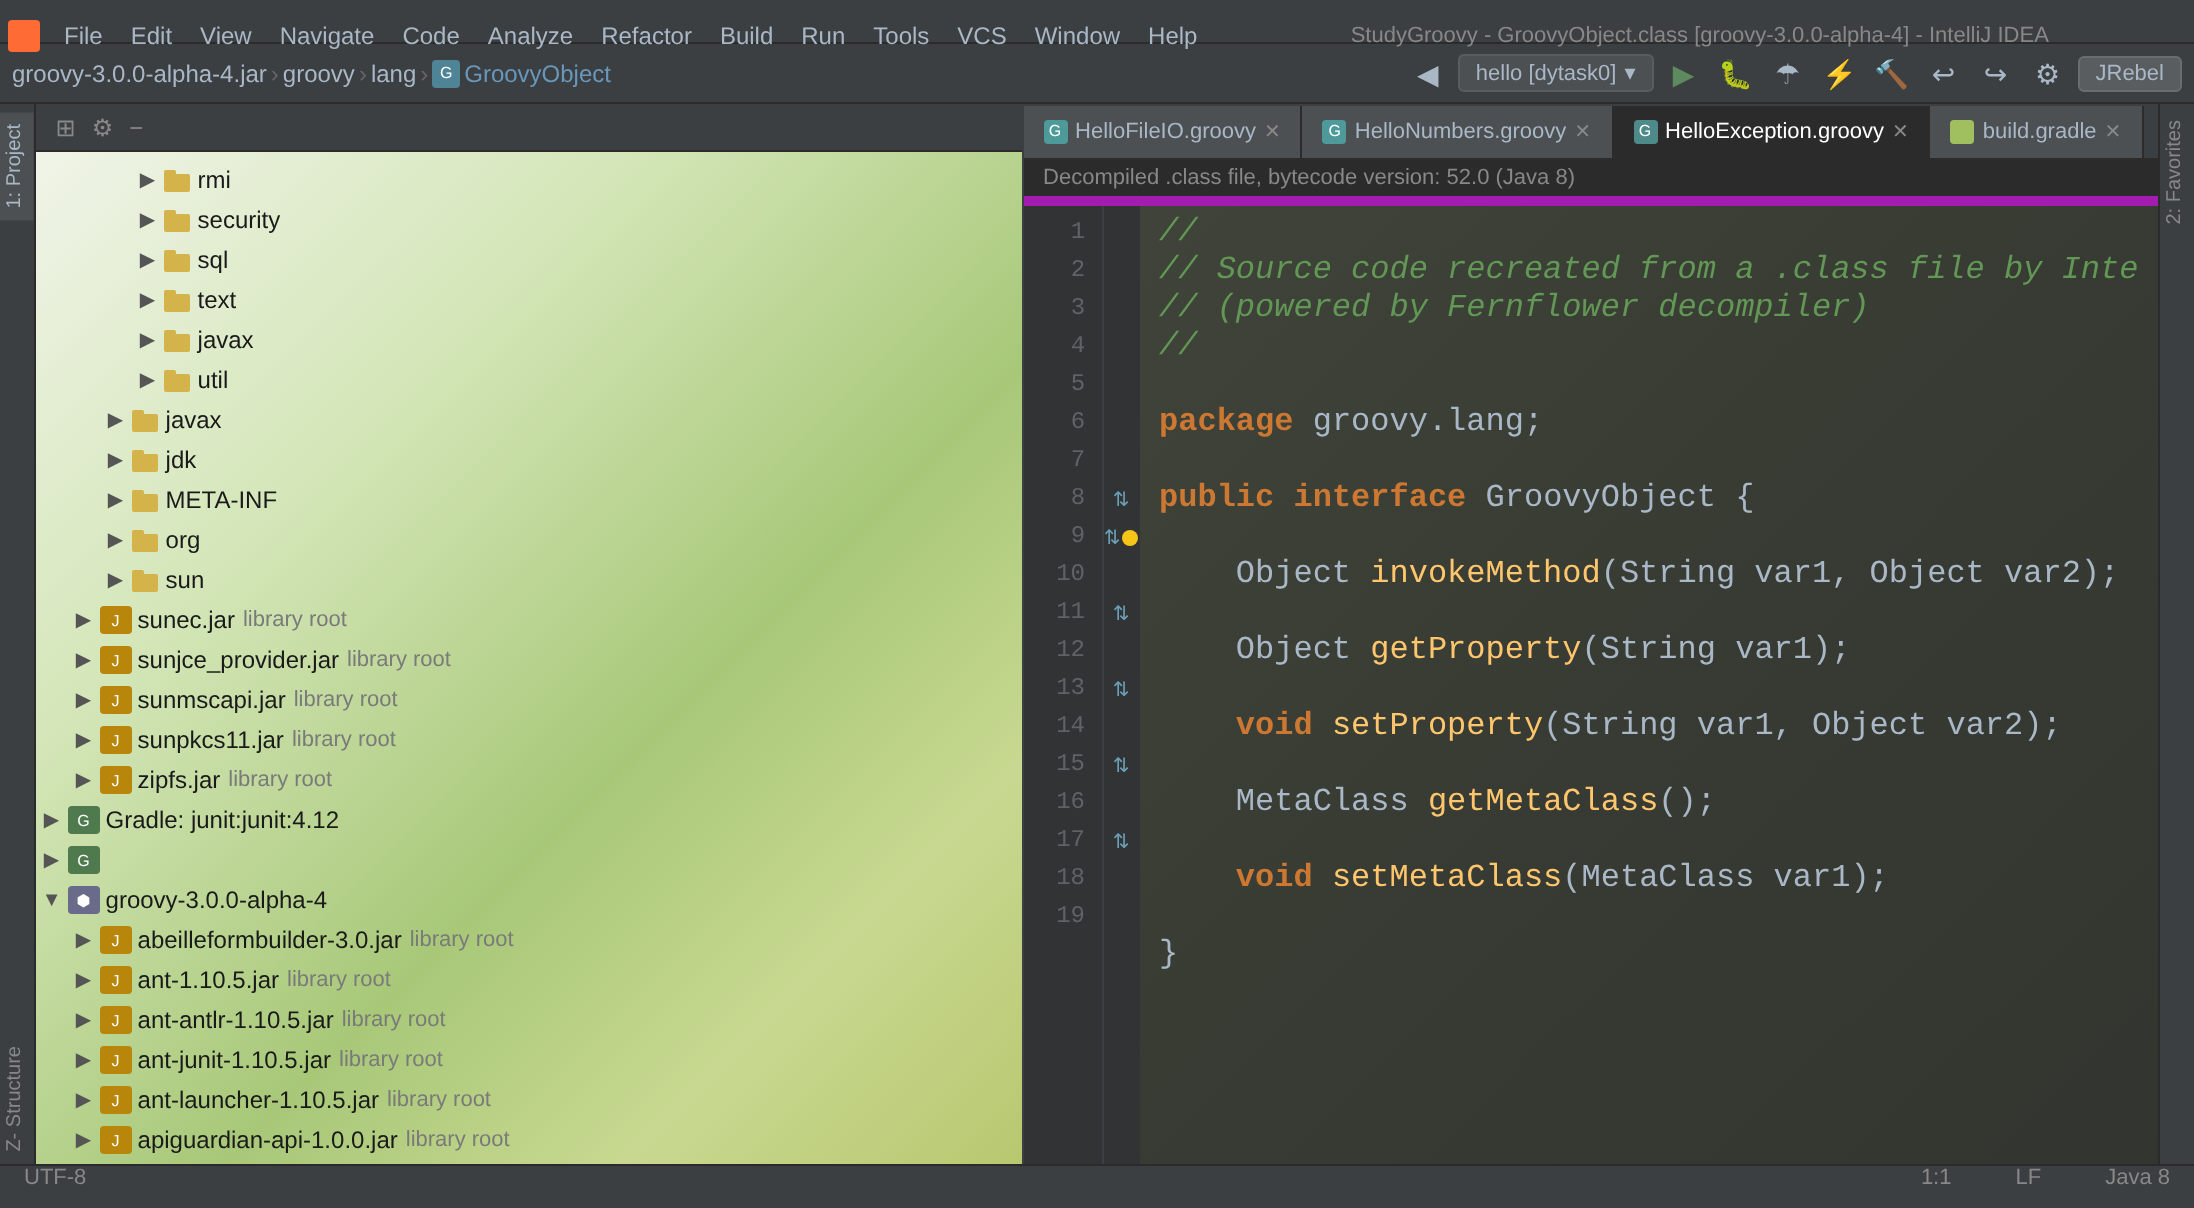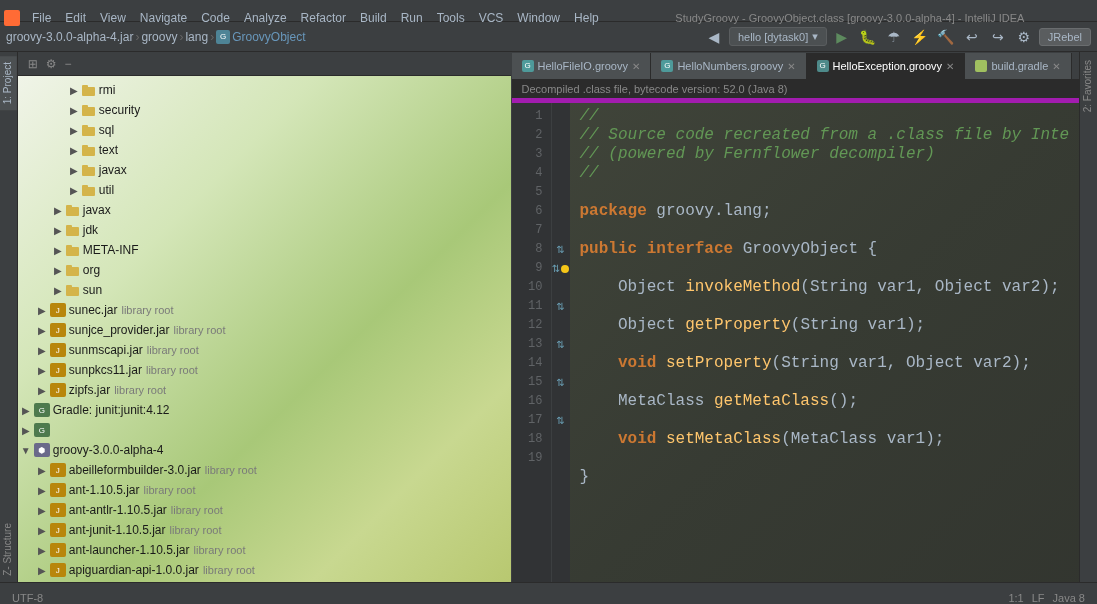--- a/index.html
+++ b/index.html
@@ -235,23 +235,23 @@
     .fn { color: #ffc66d; }
     .ty { color: #a9b7c6; }
     .pk { color: #a9b7c6; }
 
     
     #status-bar {
       height: 22px;
       background: #3c3f41;
       border-top: 1px solid #2b2b2b;
       display: flex;
-      align-items: flex-end;
+      align-items: flex-start;
       padding: 0 8px;
-      gap: 0;
+      gap: 24px;
       font-size: 11px;
       color: #888;
     }
     .status-item { padding: 0 4px; }
 
     
     #favorites-strip {
       width: 18px;
       background: #3c3f41;
       border-left: 1px solid #2b2b2b;

